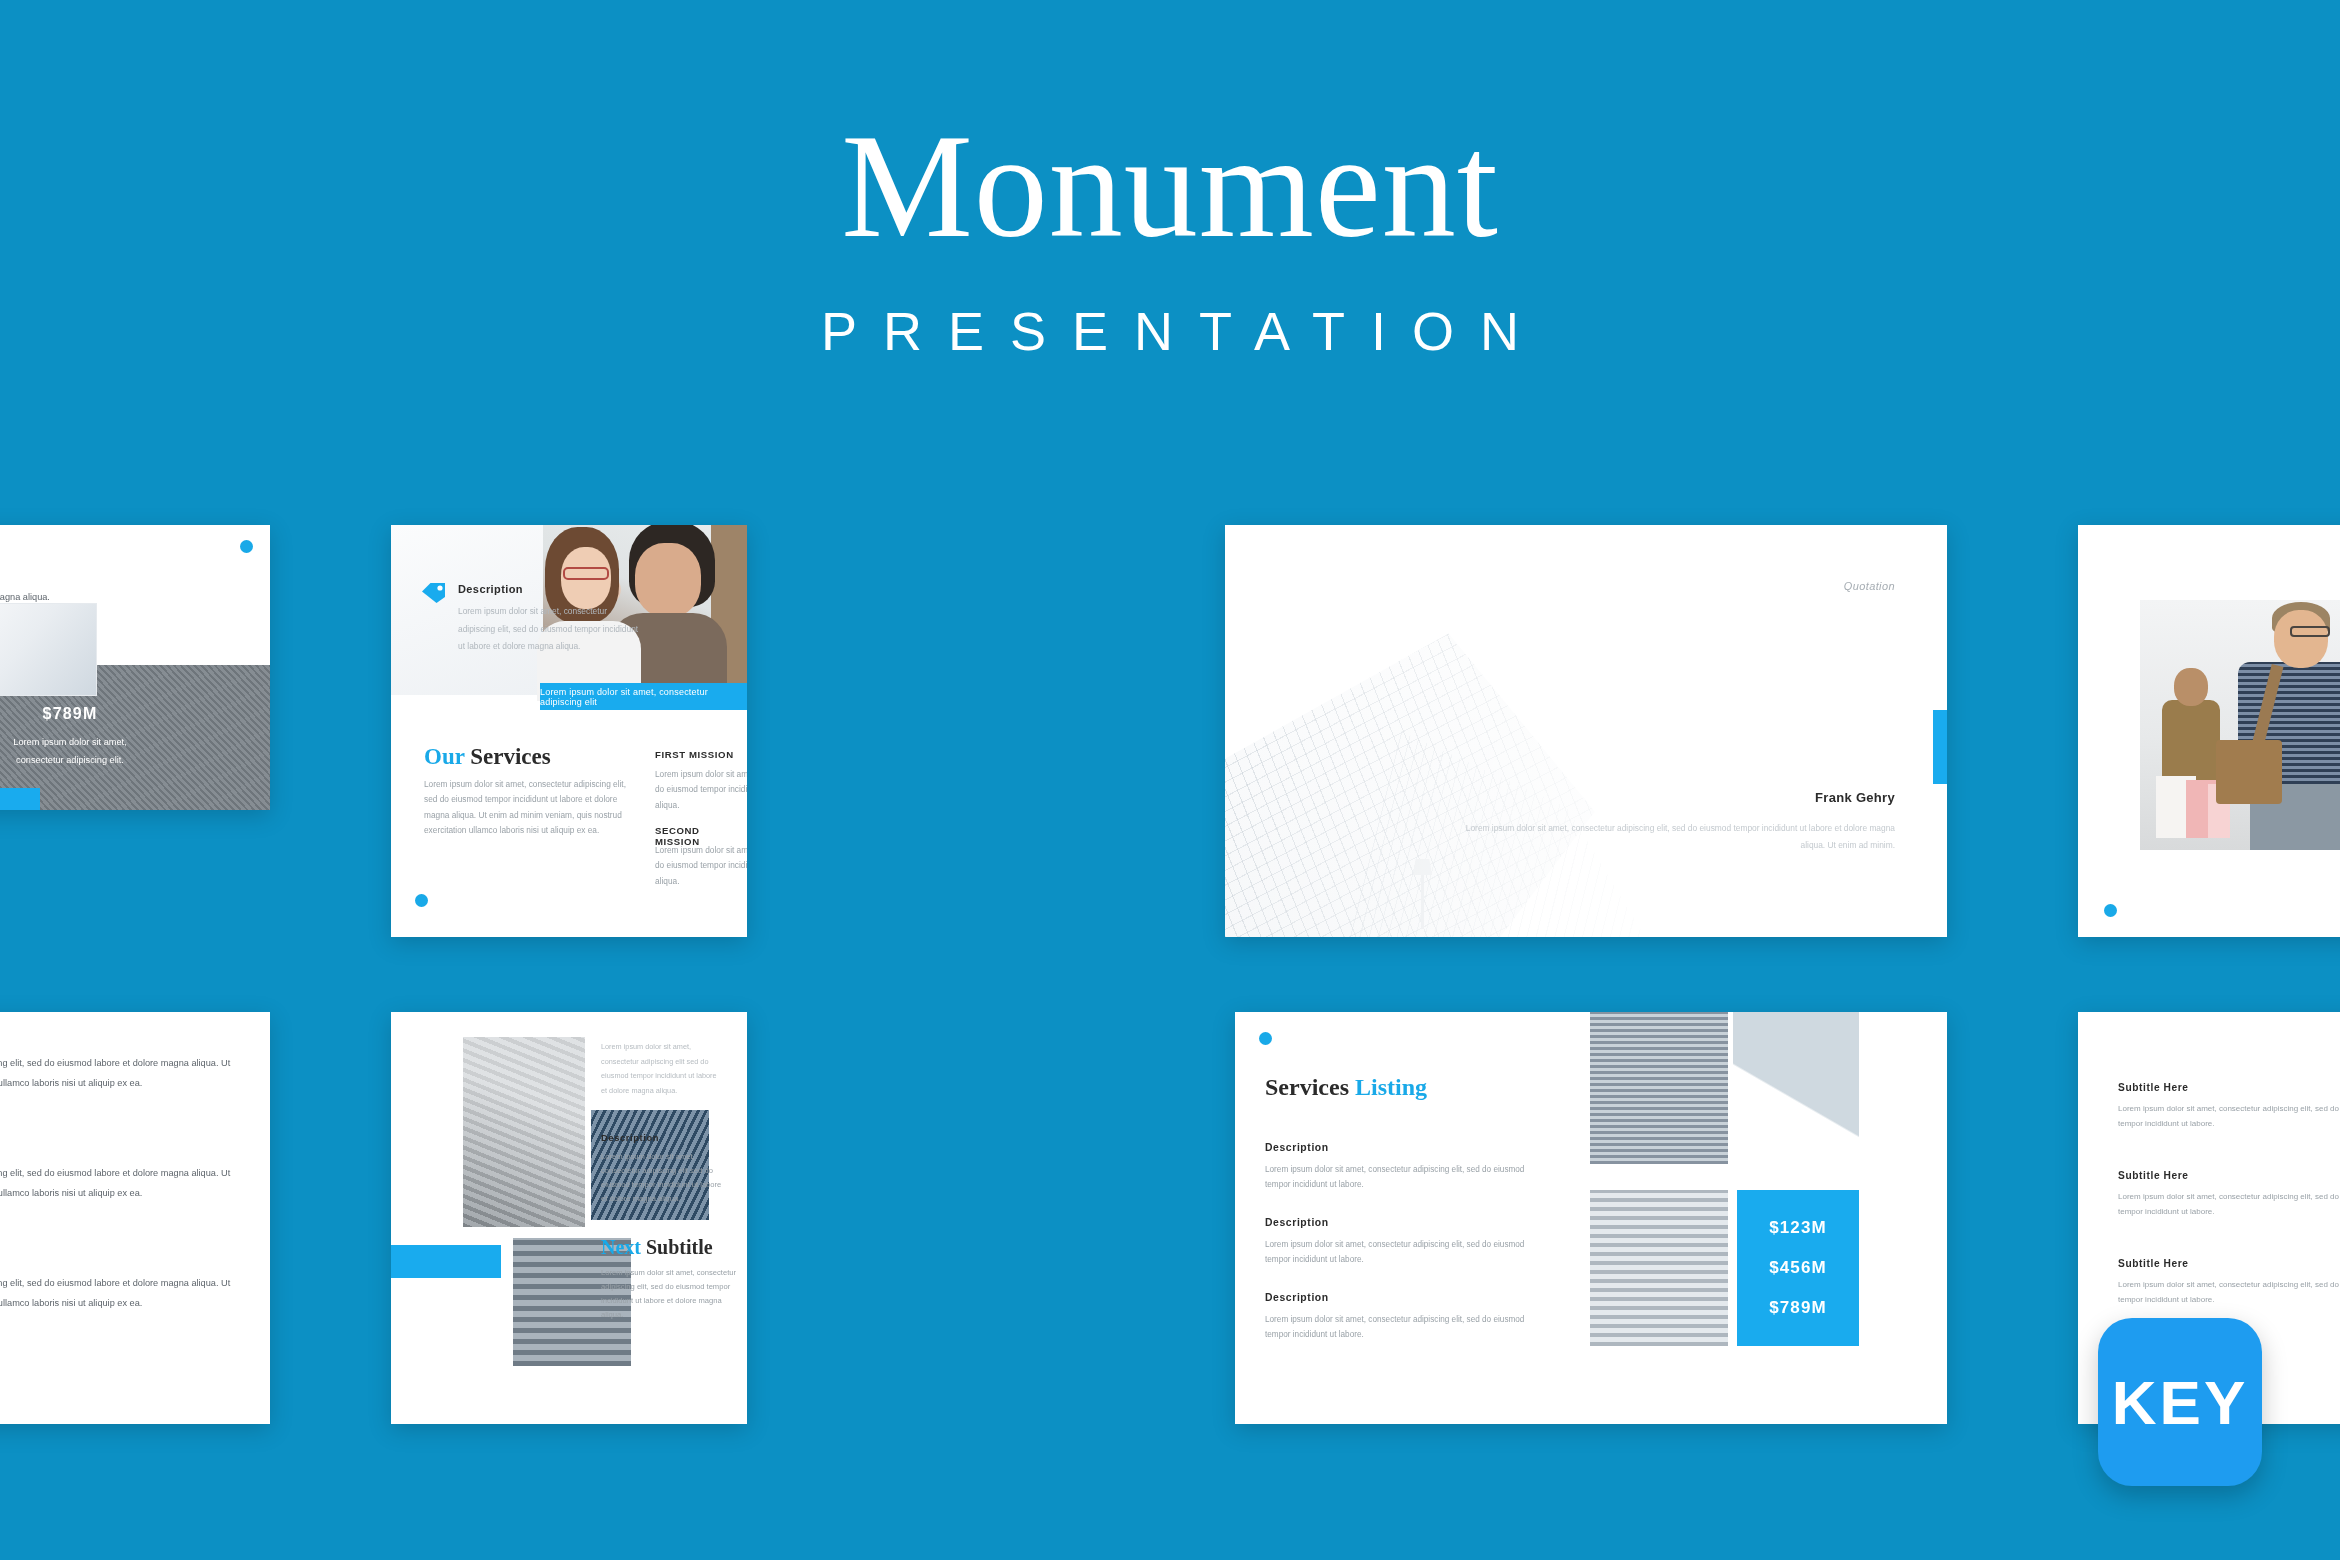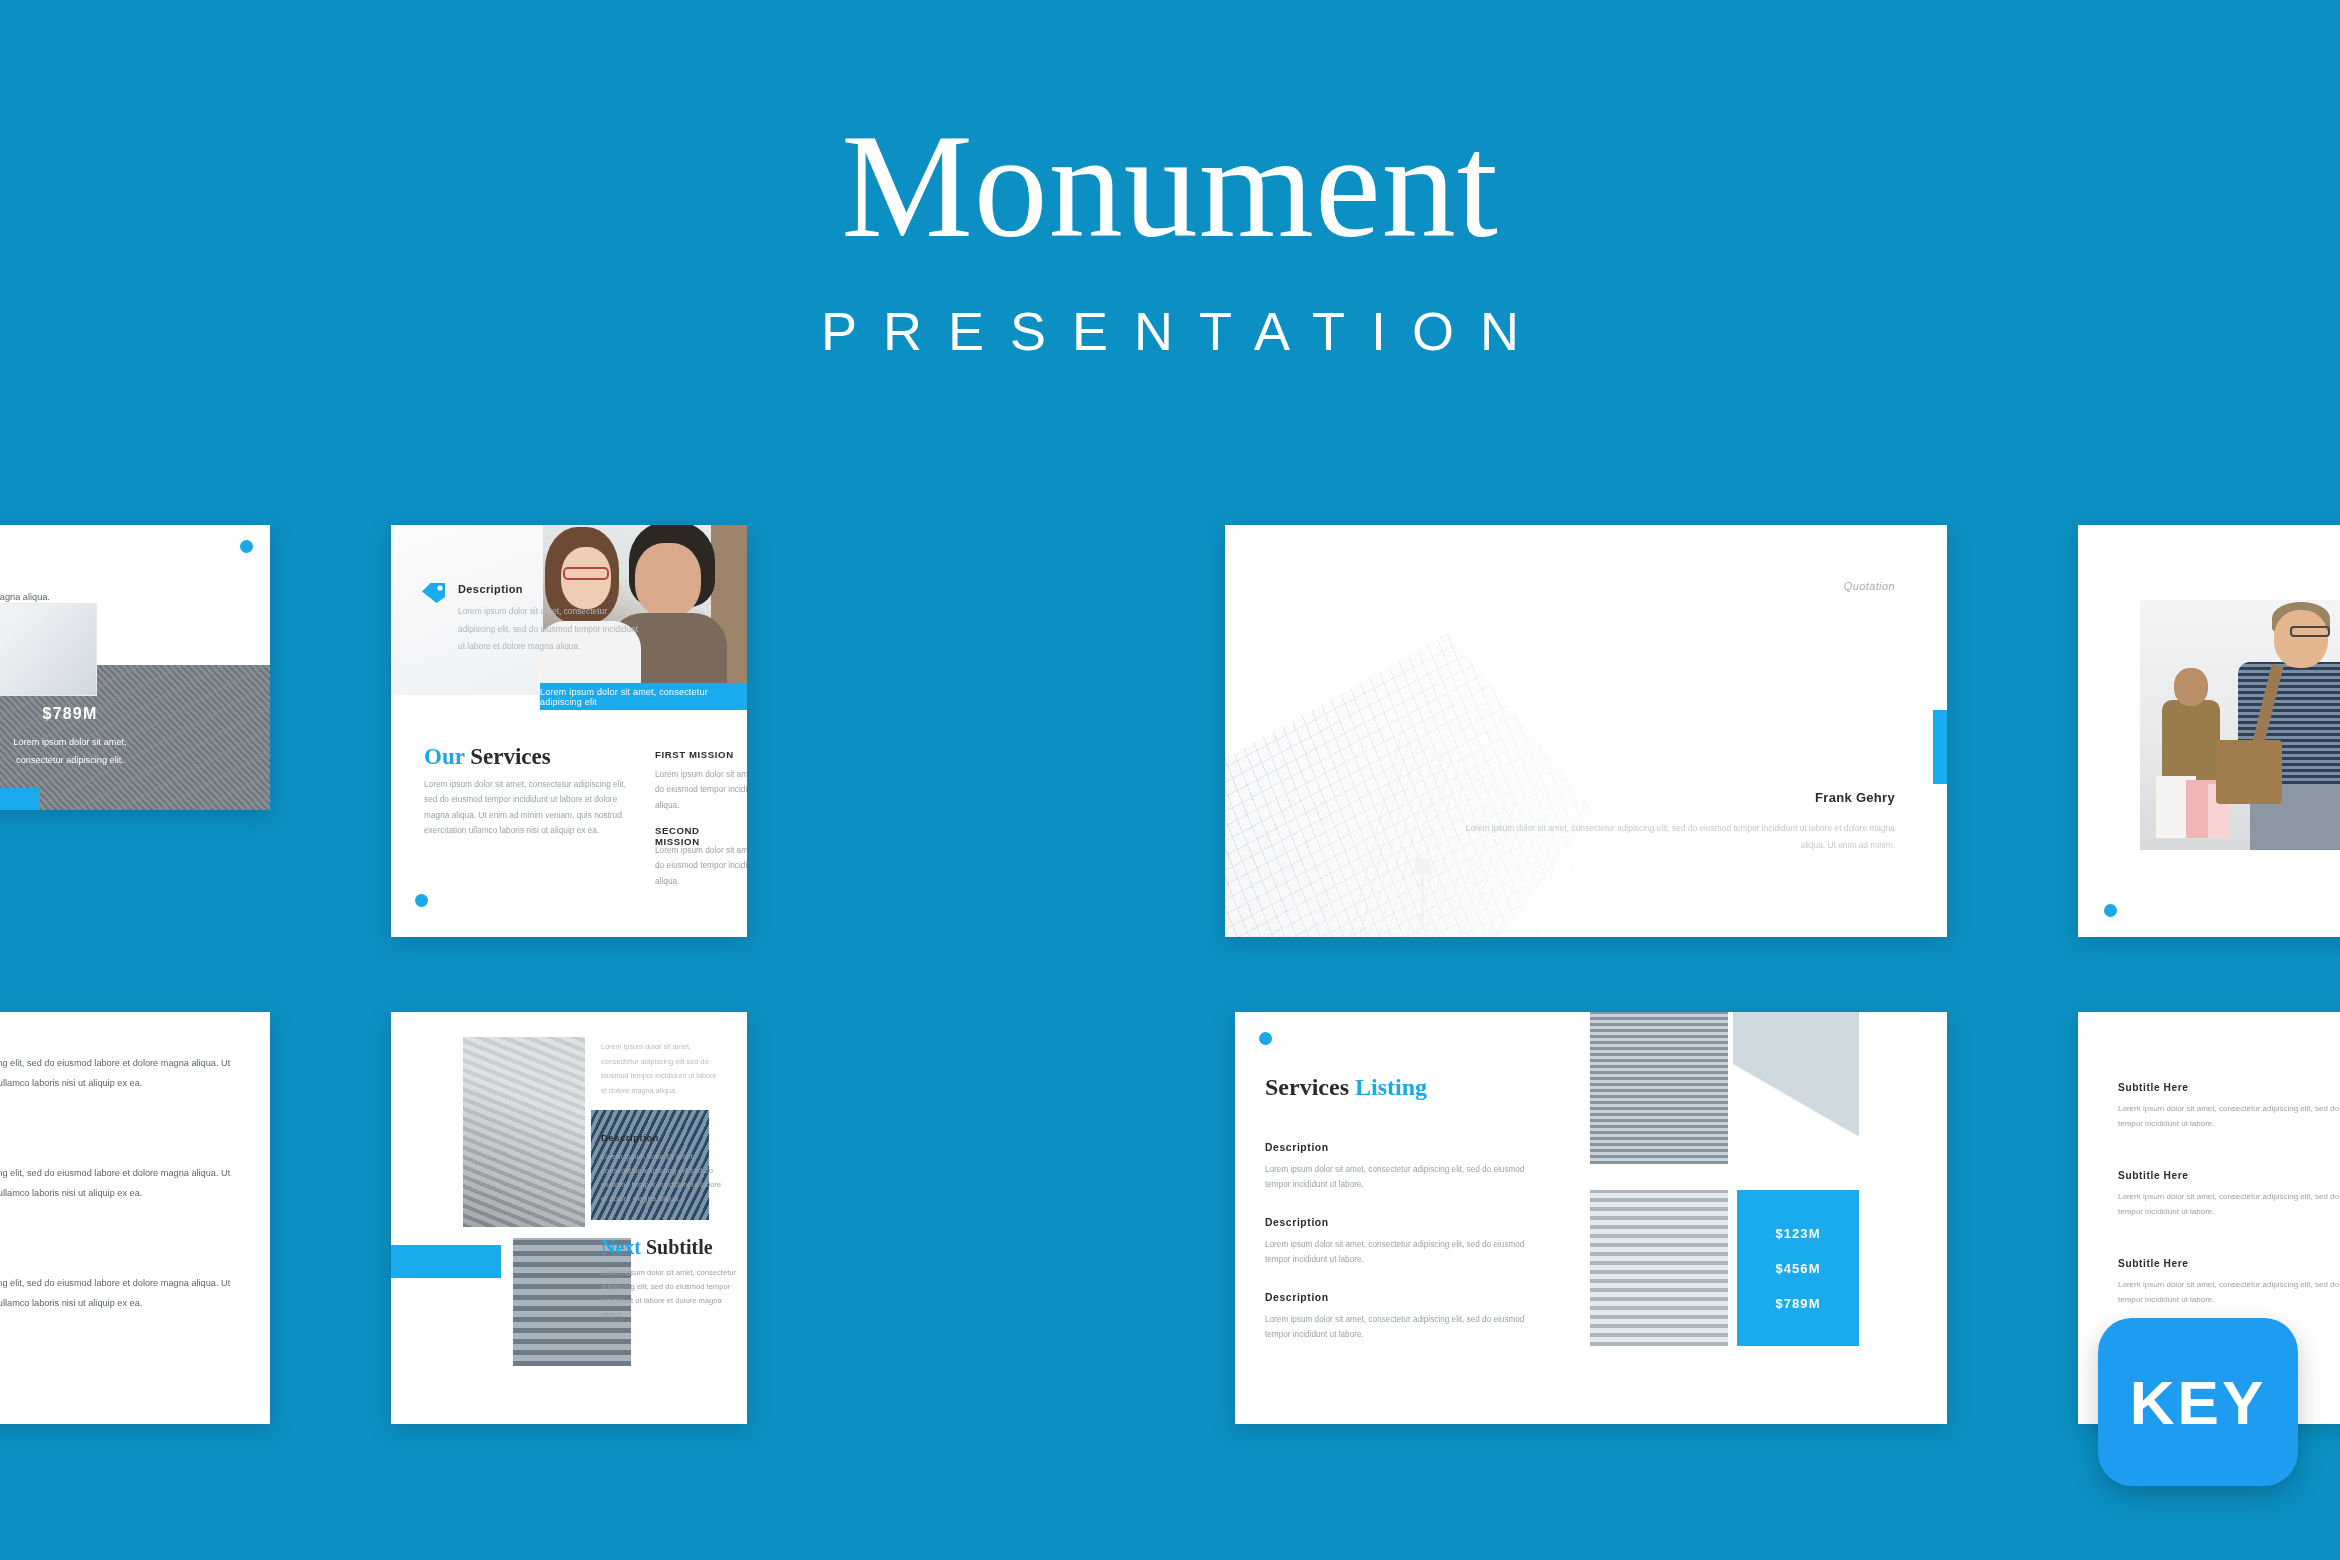--- a/index.html
+++ b/index.html
@@ -169,31 +169,31 @@
   #slide7 .dH { position: absolute; left: 30px; font-size: 10.4px; }
   #slide7 .dB { position: absolute; left: 30px; width: 286px; font-size: 8.2px; }
   #slide7 .ph1 { position: absolute; left: 355px; top: 0; width: 138px; height: 152px;
      background: repeating-linear-gradient(0deg,#8793a0 0 3px,#c9d2d9 3px 6px), #9aa6b2; }
   #slide7 .ph2 { position: absolute; left: 498px; top: 0; width: 126px; height: 152px;
      background: linear-gradient(210deg,#cfd9e0 0 55%,#ffffff 56% 100%), #dde5ea; }
   #slide7 .ph3 { position: absolute; left: 355px; top: 178px; width: 138px; height: 156px;
      background: repeating-linear-gradient(0deg,#aeb7bf 0 4px,#e4e9ed 4px 9px), #c2cad1; }
   #slide7 .prices { position: absolute; left: 502px; top: 178px; width: 122px; height: 156px;
      display: flex; flex-direction: column; align-items: center; justify-content: center; gap: 20px; }
-  #slide7 .prices span { color: #fff; font-size: 13px; font-weight: 700; letter-spacing: 1.1px; }
+  #slide7 .prices span { color: #fff; font-size: 17px; font-weight: 700; letter-spacing: 1.1px; }
   #slide7 .dot { left: 24px; top: 20px; }
 
   
   #slide8 { left: 2078px; top: 1012px; width: 340px; height: 412px; }
   #slide8 .sH { position: absolute; left: 40px; font-size: 10.2px; text-align: right; }
   #slide8 .sB { position: absolute; left: 40px; width: 268px; font-size: 8.0px; }
 
   
   #keybadge {
-    position: absolute; left: 2098px; top: 1318px; width: 200px; height: 168px;
+    position: absolute; left: 2098px; top: 1318px; width: 164px; height: 168px;
     background: #1E9CF0; border-radius: 34px;
     display: flex; align-items: center; justify-content: center;
     box-shadow: 0 10px 26px rgba(0,0,0,0.22);
   }
   #keybadge span { color: #ffffff; font-size: 62px; font-weight: 700; letter-spacing: 3px; }
 </style>
 </head>
 <body>
 
 <div class="stage">

